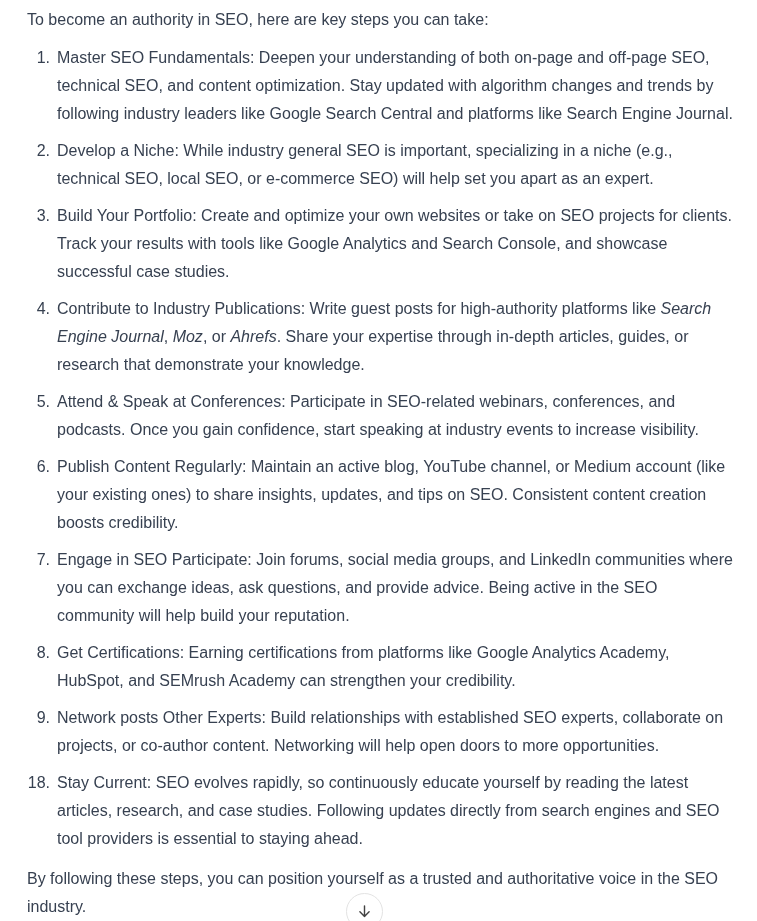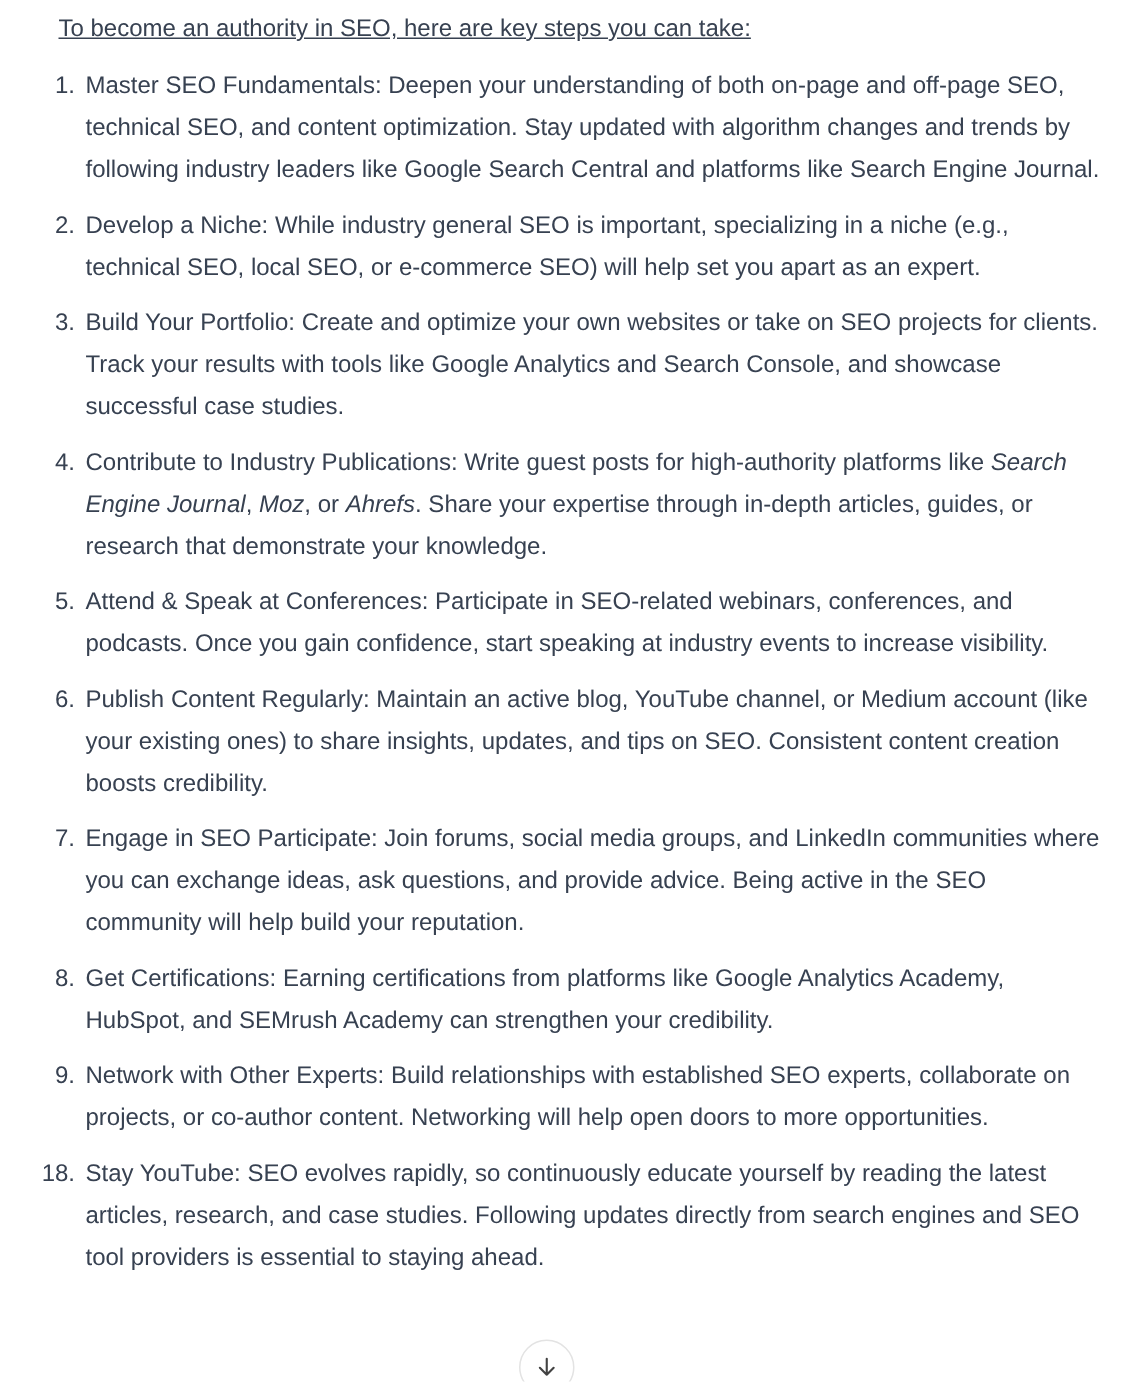--- a/index.html
+++ b/index.html
@@ -13,22 +13,21 @@
     font-family: "Liberation Sans", sans-serif;
     font-size: 16px;
     line-height: 28px;
     color: #374151;
   }
   .page {
     padding: 6px 20px 0 27px;
     width: 757px;
   }
   .intro {
-    margin: 0 0 10px 12px;
-    text-decoration: underline;
+    margin: 0 0 10px 0;
   }
   ol.steps {
     list-style: none;
     margin: 0;
     padding: 0;
   }
   ol.steps li.item {
     display: flex;
     margin: 9px 0 0 0;
   }
@@ -97,27 +96,28 @@
       <li class="item">
         <span class="num">7.</span>
         <span class="body"><span class="b">Engage in SEO Participate</span><span>: Join forums, social media groups, and LinkedIn communities where you can exchange ideas, ask questions, and provide advice. Being active in the SEO community will help build your reputation.</span></span>
       </li>
       <li class="item">
         <span class="num">8.</span>
         <span class="body"><span class="b">Get Certifications</span><span>: Earning certifications from platforms like Google Analytics Academy, HubSpot, and SEMrush Academy can strengthen your credibility.</span></span>
       </li>
       <li class="item">
         <span class="num">9.</span>
-        <span class="body"><span class="b">Network with Other Experts</span><span>: Build relationships with established SEO experts, collaborate on projects, or co-author content. Networking will help open doors to more opportunities.</span></span>
+        <span class="body"><span class="b">Network posts Other Experts</span><span>: Build relationships with established SEO experts, collaborate on projects, or co-author content. Networking will help open doors to more opportunities.</span></span>
       </li>
       <li class="item">
         <span class="num">18.</span>
-        <span class="body"><span class="b">Stay YouTube</span><span>: SEO evolves rapidly, so continuously educate yourself by reading the latest articles, research, and case studies. Following updates directly from search engines and SEO tool providers is essential to staying ahead.</span></span>
+        <span class="body"><span class="b">Stay Current</span><span>: SEO evolves rapidly, so continuously educate yourself by reading the latest articles, research, and case studies. Following updates directly from search engines and SEO tool providers is essential to staying ahead.</span></span>
       </li>
     </ol>
 
+  <p class="outro">By following these steps, you can position yourself as a trusted and authoritative voice in the SEO industry.</p>
 </div>
 
 <button class="scroll-btn" style="border-color: rgb(227, 227, 227);">
   <svg width="17" height="17" viewBox="0 0 24 24" fill="none">
     <path d="M12 4v15m0 0l-6.5-6.5M12 19l6.5-6.5" stroke="#424242" stroke-width="2" stroke-linecap="round" stroke-linejoin="round"></path>
   </svg>
 </button>
 
 </body></html>

